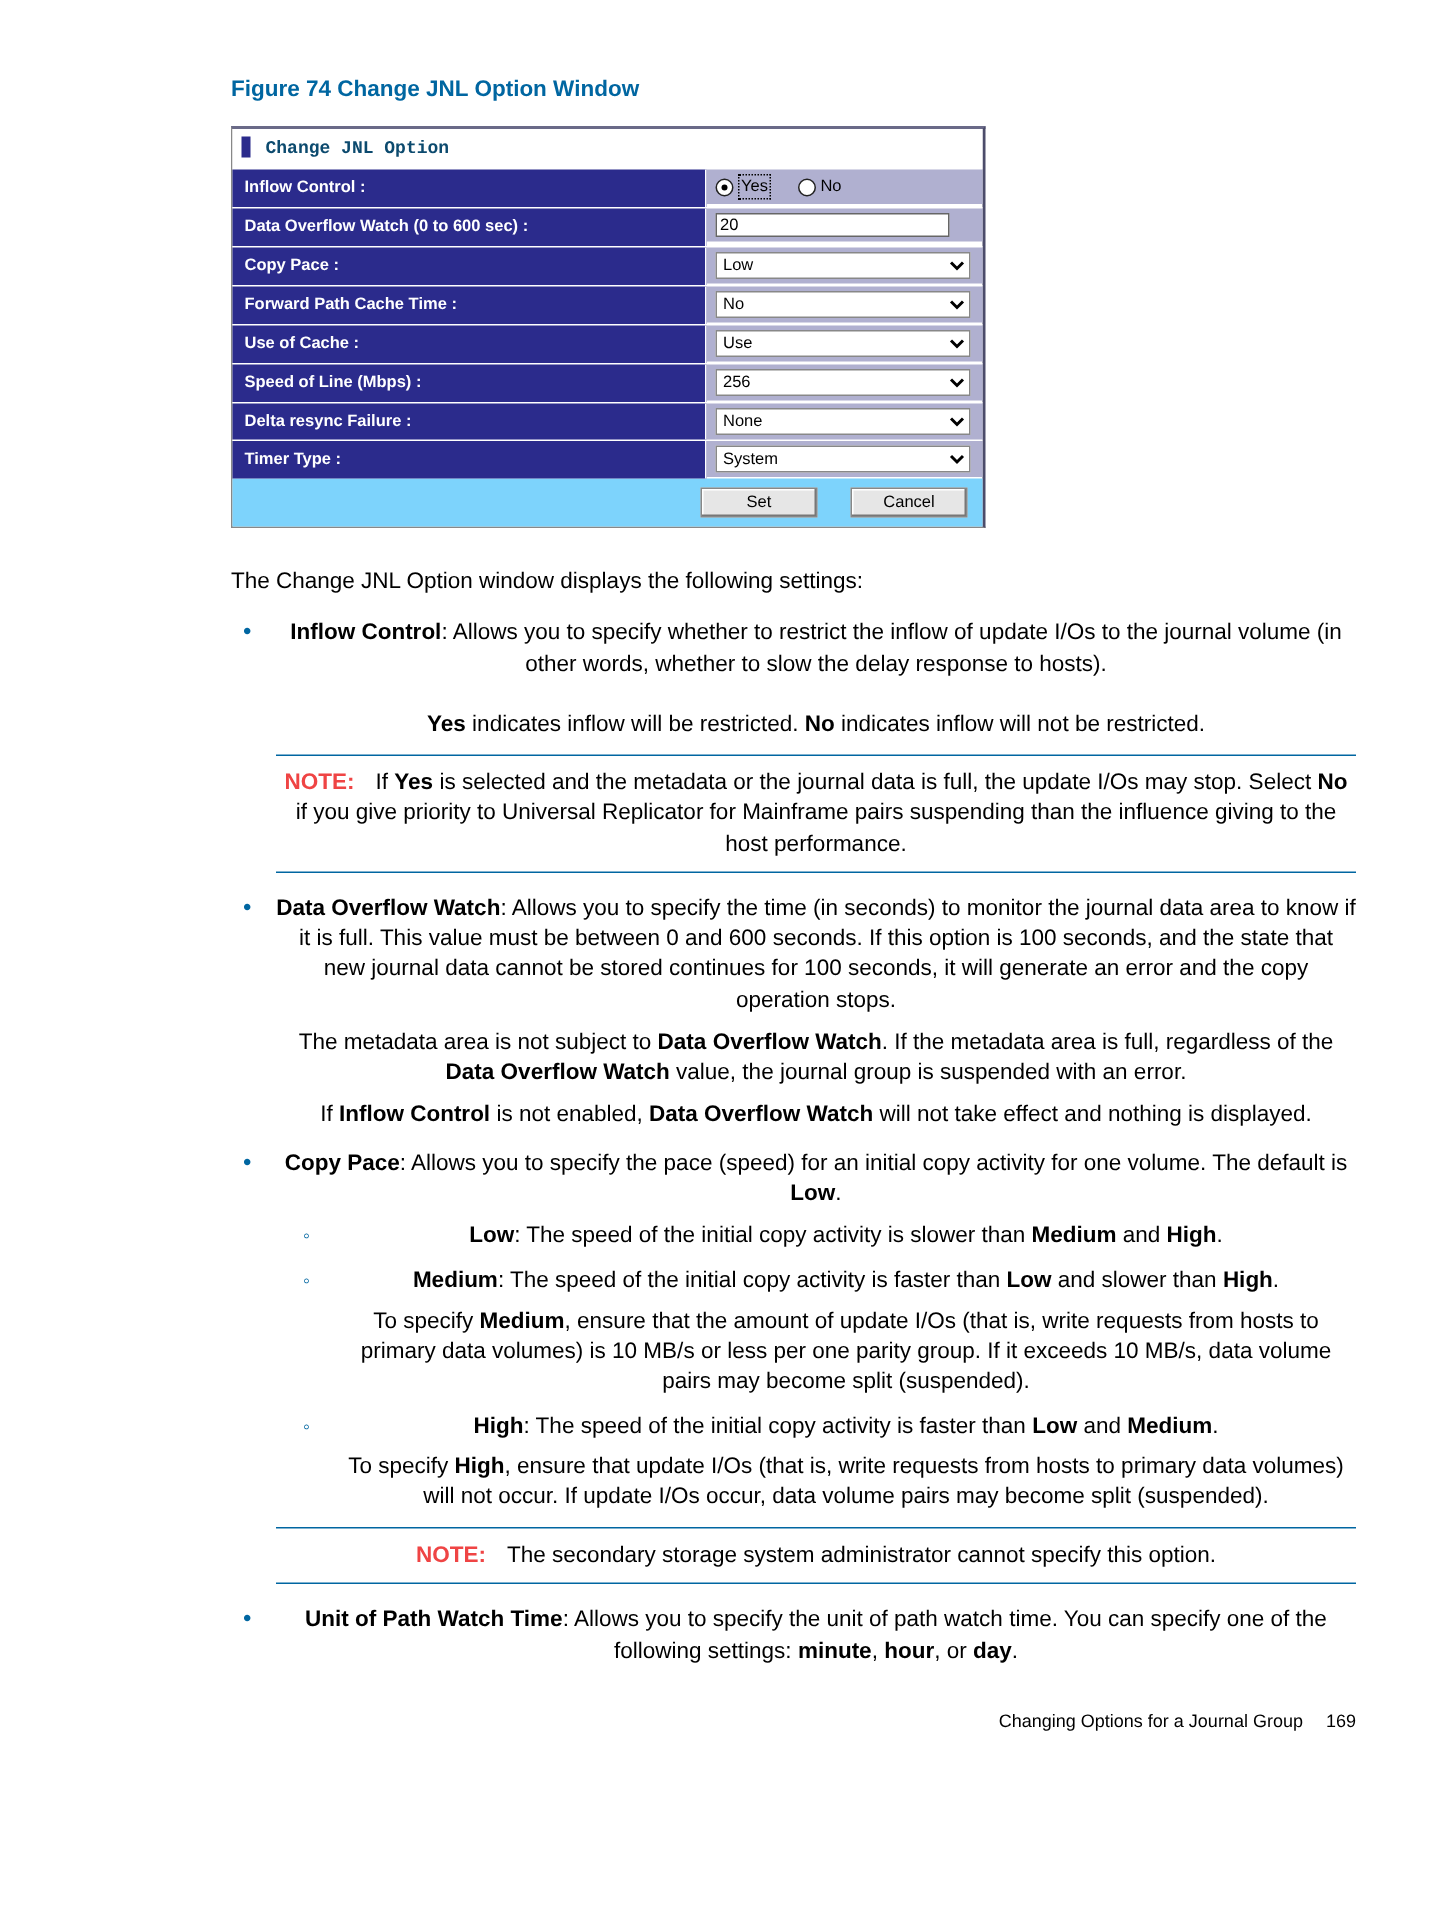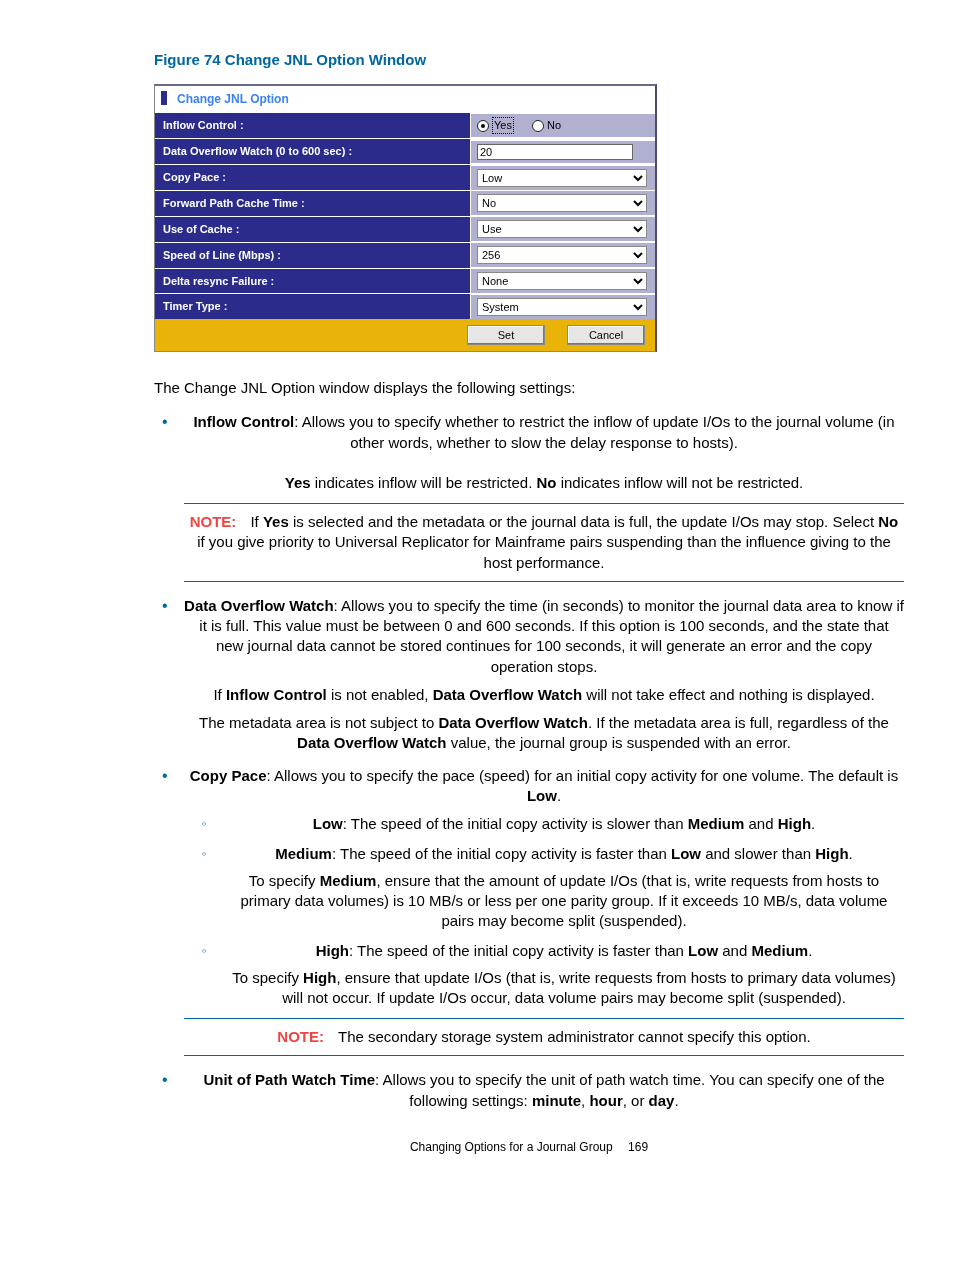--- a/index.html
+++ b/index.html
@@ -28,31 +28,32 @@
     margin-bottom: 26px;
     background: #fff;
   }
   .dialog-title {
     background: #fff;
     padding: 5px 6px 5px 6px;
     font-weight: bold;
     display: flex;
     align-items: flex-start;
     font-size: 12px;
-    color: #3b82f6;
+    color: #0c4a6e;
+    font-family: Liberation Mono, monospace;
   }
   .dialog-title .bar {
     width: 6px;
     height: 14px;
     background: #2b2b8c;
     margin-right: 10px;
   }
   .dlg-row {
     display: flex;
-    align-items: center;
+    align-items: flex-start;
     border-top: 1px solid #fff;
   }
   .dlg-label {
     background: #2b2b8c;
     color: #fff;
     font-weight: bold;
     font-size: 11px;
     width: 316px;
     box-sizing: border-box;
     padding: 5px 8px;
@@ -95,21 +96,21 @@
   }
   .radio-dot {
     width: 10px; height: 10px; border: 1px solid #222; border-radius: 50%;
     display: inline-flex; align-items: center; justify-content: center;
     background: #fff;
   }
   .radio-dot.sel::after {
     content:""; width:4px; height:4px; background:#000; border-radius:50%;
   }
   .dlg-buttons {
-    background: #eab308;
+    background: #7dd3fc;
     padding: 6px 10px;
     display: flex;
     justify-content: flex-end;
     gap: 22px;
   }
   .dlg-btn {
     border: 1px solid #888;
     background: #e6e6e6;
     height: 20px;
     width: 78px;
@@ -132,21 +133,21 @@
   .note-label { color: #ef4444; font-weight: bold; margin-right: 14px; }
   .note-block {
     border-top: 1px solid #0066a1;
     border-bottom: 1px solid #0066a1;
     padding: 8px 0;
     margin: 10px 0 14px 30px;
   }
   .note-block.inner { margin-left: 30px; }
   b { font-weight: bold; }
   .footer {
-    text-align: center;
+    text-align: right;
     font-size: 12px;
     margin-top: 28px;
     color: #000;
   }
   .footer .pg { margin-left: 12px; }
   .dotted { border: 1px dotted #000; padding: 0 1px; }
 </style>
 </head>
 <body>
 
@@ -240,24 +241,24 @@
       <b>Yes</b><span> indicates inflow will be restricted. </span><b>No</b><span> indicates inflow will not be restricted.</span>
     </p>
     <div class="note-block inner" style="margin-left:0">
       <span class="note-label">NOTE:</span><span>If </span><b>Yes</b><span> is selected and the metadata or the journal data is full, the update I/Os may stop. Select </span><b>No</b><span> if you give priority to Universal Replicator for Mainframe pairs suspending than the influence giving to the host performance.</span>
     </div>
   </li>
 
   <li>
     <b>Data Overflow Watch</b><span>: Allows you to specify the time (in seconds) to monitor the journal data area to know if it is full. This value must be between 0 and 600 seconds. If this option is 100 seconds, and the state that new journal data cannot be stored continues for 100 seconds, it will generate an error and the copy operation stops.</span>
     <p style="margin:8px 0 0 0">
-      <span>If </span><b>Inflow Control</b><span> is not enabled, </span><b>Data Overflow Watch</b><span> will not take effect and nothing is displayed.</span>
+      <span>The metadata area is not subject to </span><b>Data Overflow Watch</b><span>. If the metadata area is full, regardless of the </span><b>Data Overflow Watch</b><span> value, the journal group is suspended with an error.</span>
     </p>
     <p style="margin:8px 0 0 0">
-      <span>The metadata area is not subject to </span><b>Data Overflow Watch</b><span>. If the metadata area is full, regardless of the </span><b>Data Overflow Watch</b><span> value, the journal group is suspended with an error.</span>
+      <span>If </span><b>Inflow Control</b><span> is not enabled, </span><b>Data Overflow Watch</b><span> will not take effect and nothing is displayed.</span>
     </p>
   </li>
 
   <li>
     <b>Copy Pace</b><span>: Allows you to specify the pace (speed) for an initial copy activity for one volume. The default is </span><b>Low</b><span>.</span>
     <ul class="sub">
       <li>
         <b>Low</b><span>: The speed of the initial copy activity is slower than </span><b>Medium</b><span> and </span><b>High</b><span>.</span>
       </li>
       <li>

